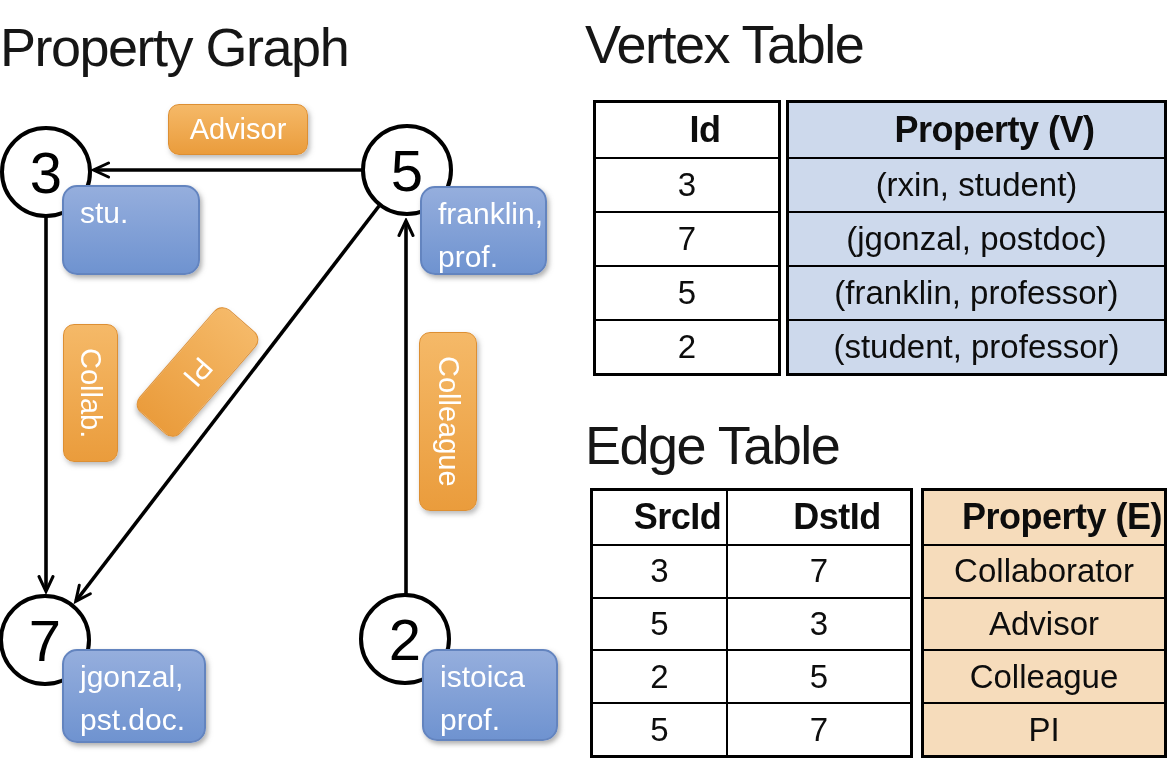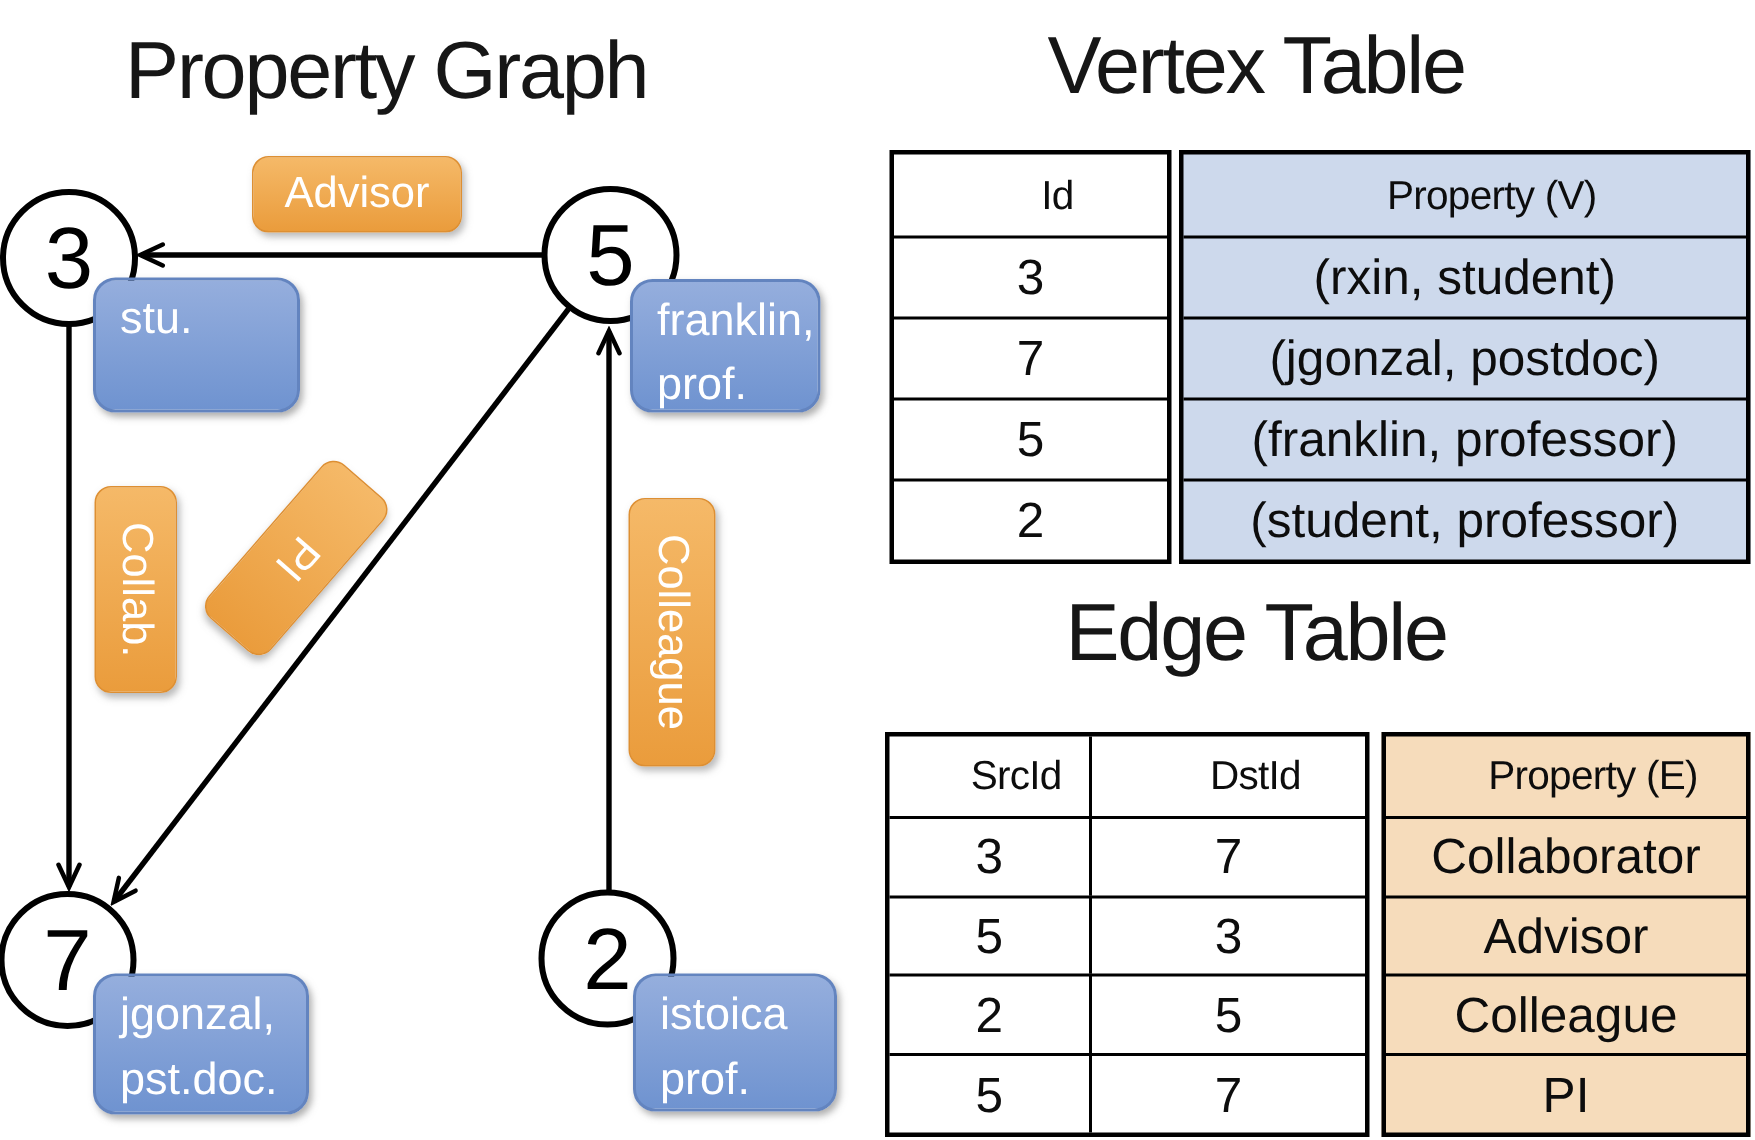--- a/index.html
+++ b/index.html
@@ -2,25 +2,25 @@
 <html><head>
 <meta charset="utf-8">
 <style>
   html,body { margin:0; padding:0; background:#fff; }
   .canvas {
     position:relative; width:1170px; height:760px; background:#ffffff;
     font-family:"Liberation Sans", sans-serif; overflow:hidden; color:#111;
   }
   .title {
     position:absolute; font-size:54px; letter-spacing:-1.5px; color:#161616;
-    white-space:nowrap; text-align:center; font-weight:400;
+    white-space:nowrap; font-weight:400;
   }
   #title-graph  { left:0px;   top:16px;  width:515px; }
   #title-vertex { left:585px; top:13px;  width:505px; }
-  #title-edge   { left:585px; top:391px; width:505px; }
+  #title-edge   { left:585px; top:414px; width:505px; }
 
   
   .edges-layer { position:absolute; left:0; top:0; z-index:2; pointer-events:none; }
   .node {
     position:absolute; width:92px; height:92px; box-sizing:border-box; z-index:1;
     border:4px solid #000; border-radius:50%; background:#fff;
     display:flex; align-items:center; justify-content:center;
     font-size:58px; color:#000;
   }
   #node-3 { left:0px;    top:126px; }
@@ -63,21 +63,21 @@
   #vtableB { left:786px; top:100px; width:381px; height:276px; background:#cdd9ec; }
   #etableA { left:590px; top:488px; width:323px; height:270px; background:#fff;
              grid-template-columns:135px 1fr; }
   #etableB { left:921px; top:488px; width:246px; height:270px; background:#f6dcbb; }
   .cell {
     display:flex; align-items:center; justify-content:center;
     font-size:33px; color:#0d0d0d; border-top:2px solid #000; overflow:hidden;
   }
   .cell.first { border-top:none; }
   .cell.colL  { border-right:2px solid #000; }
-  .hdr { font-weight:normal; font-size:27px; letter-spacing:-0.5px;padding-left:36px; }
+  .hdr { font-weight:bold; font-size:36px; letter-spacing:-0.5px;padding-left:36px; }
 </style>
 </head>
 <body>
 
 <div class="canvas">
 
   <div class="title" id="title-graph">Property Graph</div>
   <div class="title" id="title-vertex">Vertex Table</div>
   <div class="title" id="title-edge">Edge Table</div>
 

